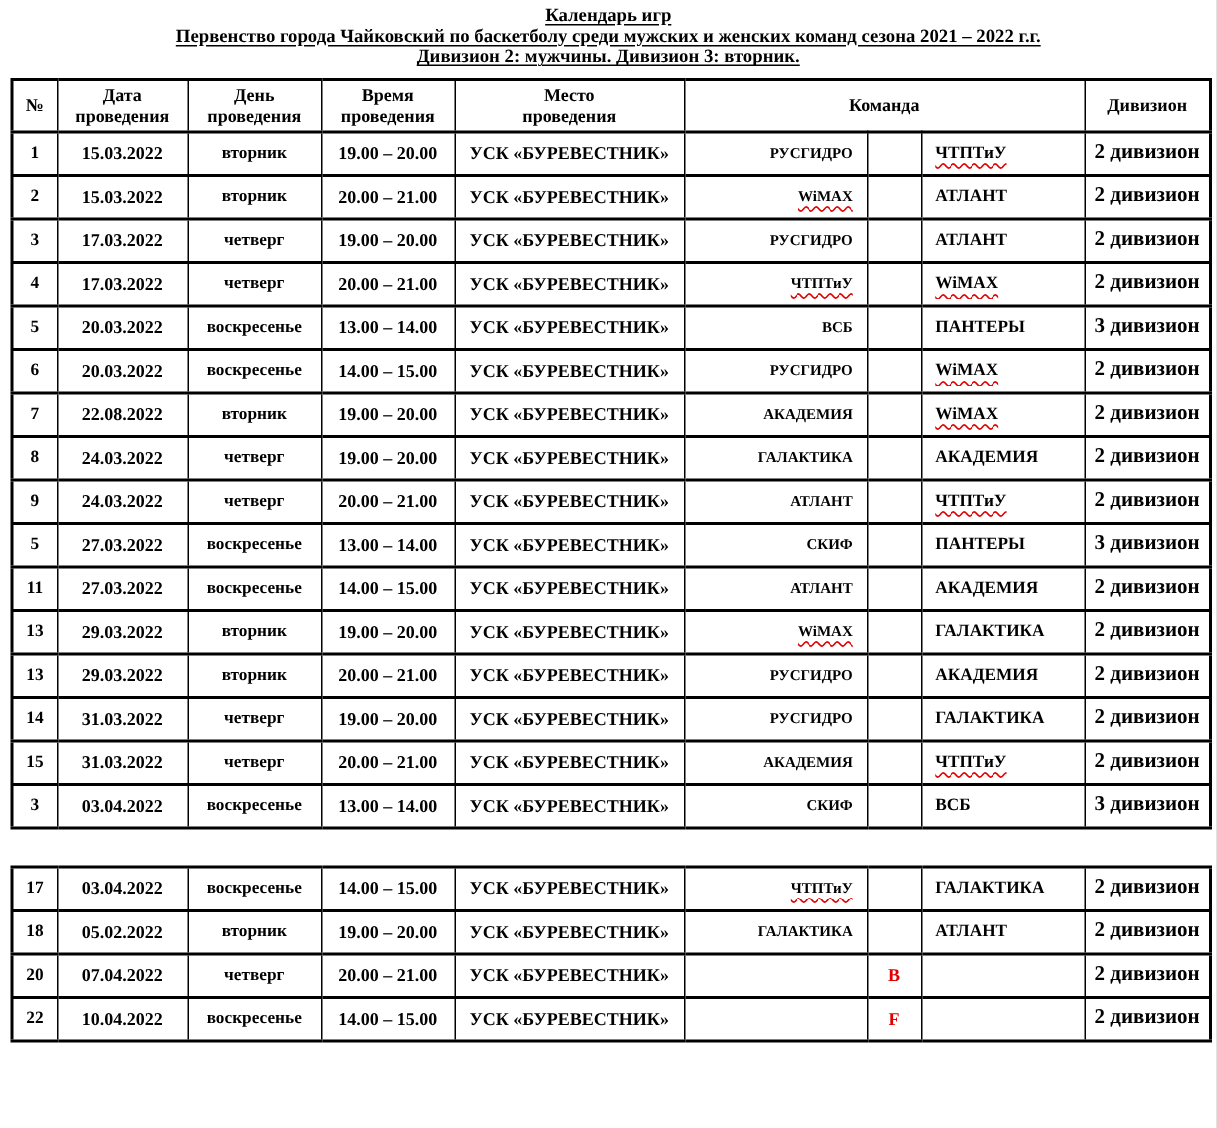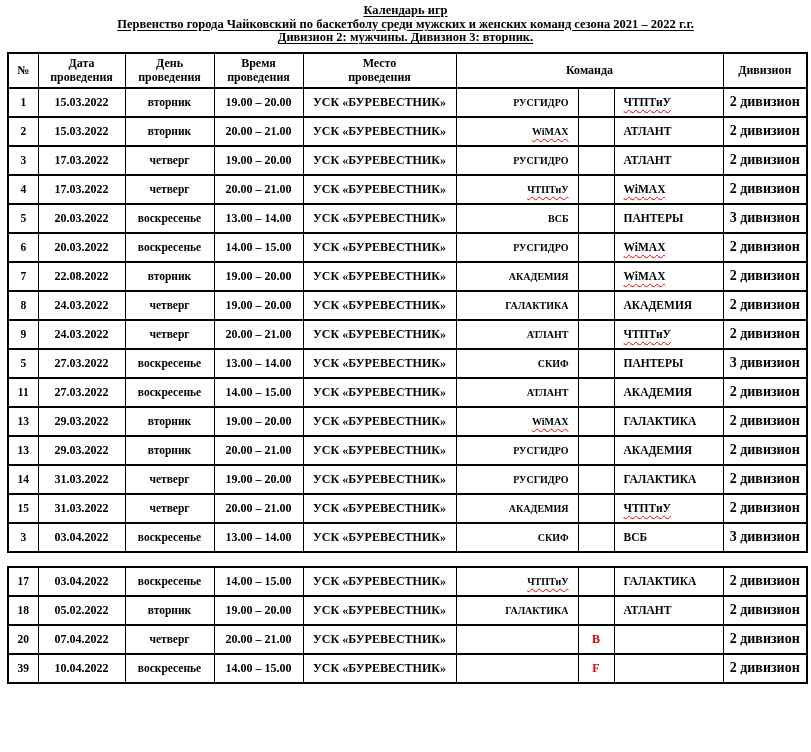--- a/index.html
+++ b/index.html
@@ -23,21 +23,21 @@
     line-height: 13.6px;
   }
   .title-line { text-decoration: underline; text-underline-offset: 2px; }
   table.sched {
     border-collapse: collapse;
     table-layout: fixed;
     width: 799px;
     margin-left: 7px;
   }
   #table1 { margin-top: 7px; }
-  #table2 { margin-top: 13px; }
+  #table2 { margin-top: 24px; }
   table.sched, table.sched th, table.sched td {
     border: solid var(--border-color, #000);
   }
   table.sched { border-width: 2px; }
   table.sched th { border-width: 2px 1px; }
   table.sched td { border-width: 2px 1px; }
   th {
     height: 33px;
     font-size: 12px;
     line-height: 14px;
@@ -328,21 +328,21 @@
           <td class="c-date"><span>07.04.2022</span></td>
           <td class="c-day"><span>четверг</span></td>
           <td class="c-time"><span>20.00 – 21.00</span></td>
           <td class="c-place"><span>УСК «БУРЕВЕСТНИК»</span></td>
           <td class="c-team1"></td>
           <td class="c-mid red-letter"><span>В</span></td>
           <td class="c-team2"></td>
           <td class="c-div"><span>2 дивизион</span></td>
         </tr>
         <tr>
-          <td class="c-num"><span>39</span></td>
+          <td class="c-num"><span>22</span></td>
           <td class="c-date"><span>10.04.2022</span></td>
           <td class="c-day"><span>воскресенье</span></td>
           <td class="c-time"><span>14.00 – 15.00</span></td>
           <td class="c-place"><span>УСК «БУРЕВЕСТНИК»</span></td>
           <td class="c-team1"></td>
           <td class="c-mid red-letter"><span>F</span></td>
           <td class="c-team2"></td>
           <td class="c-div"><span>2 дивизион</span></td>
         </tr>
       </tbody>

